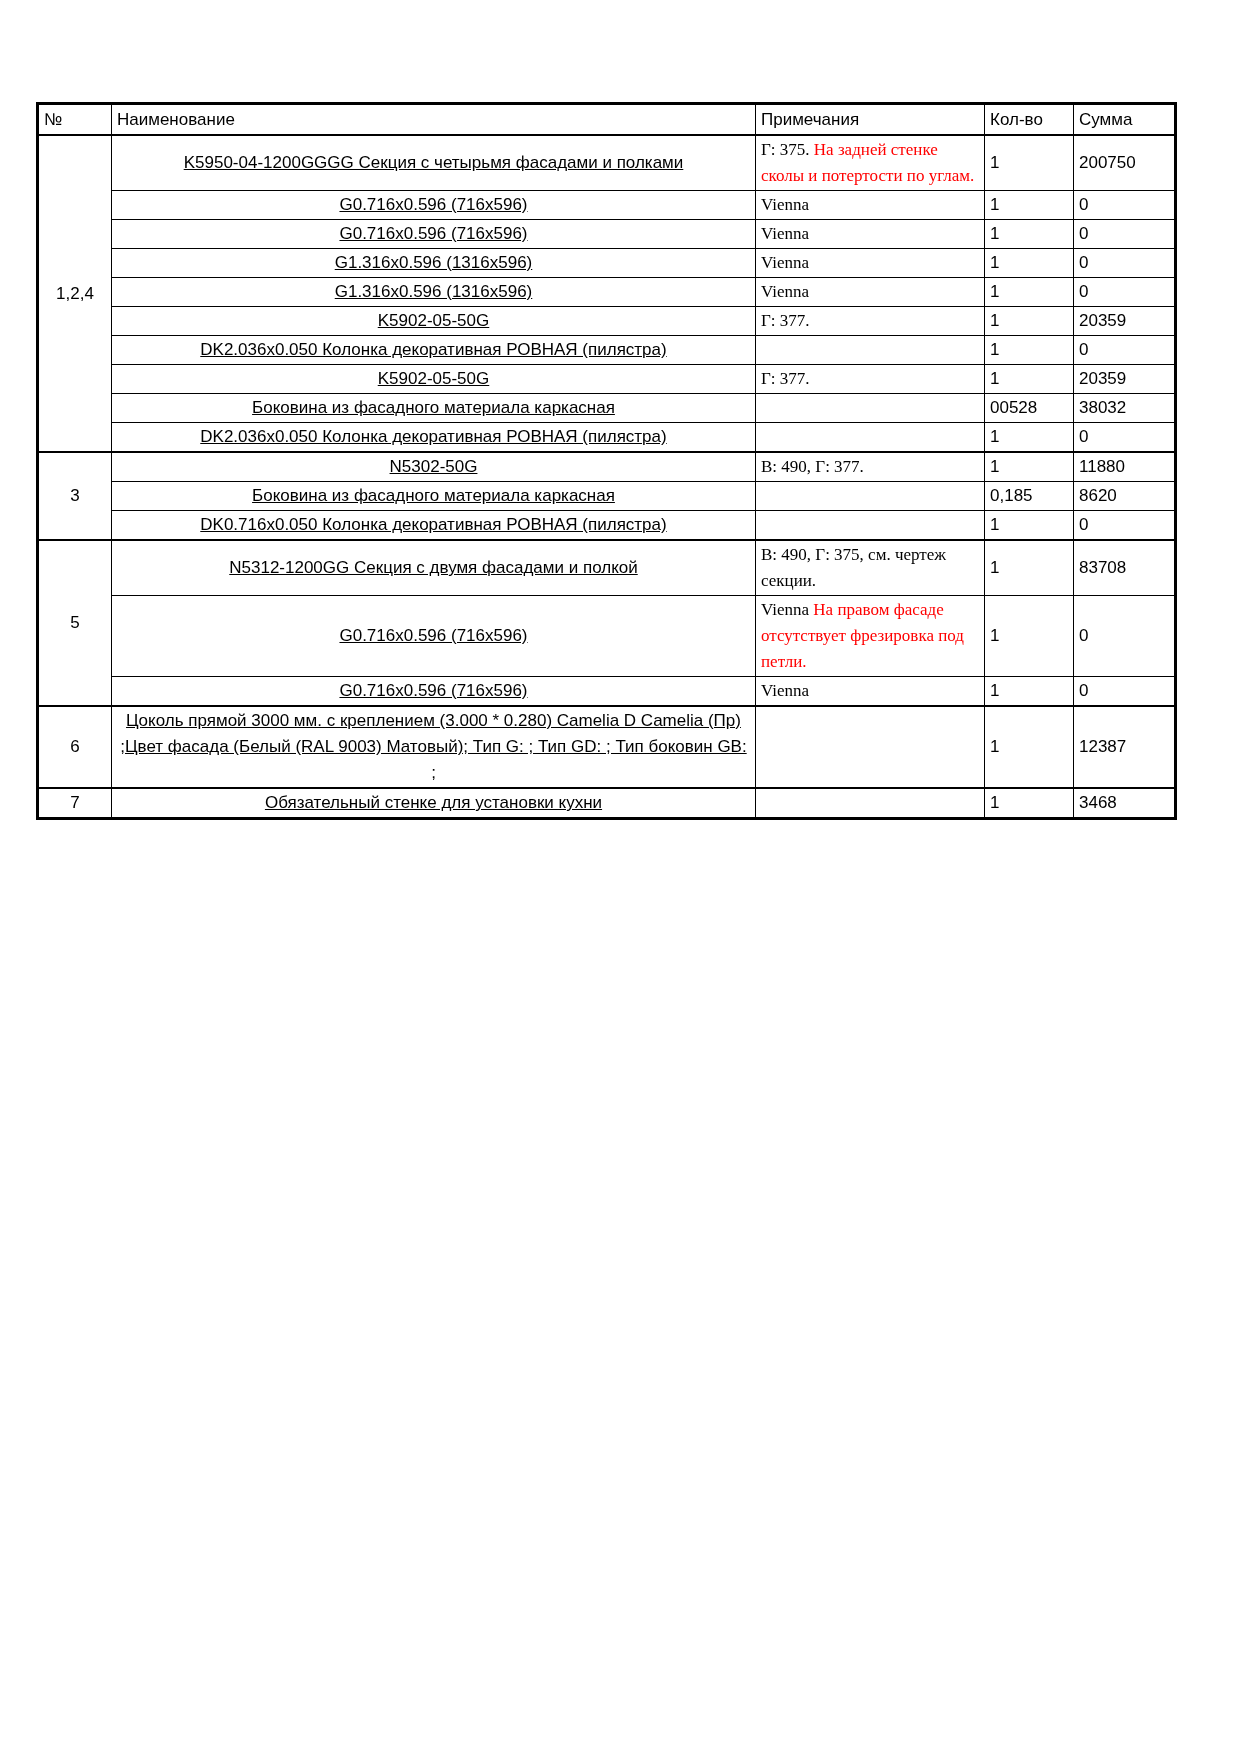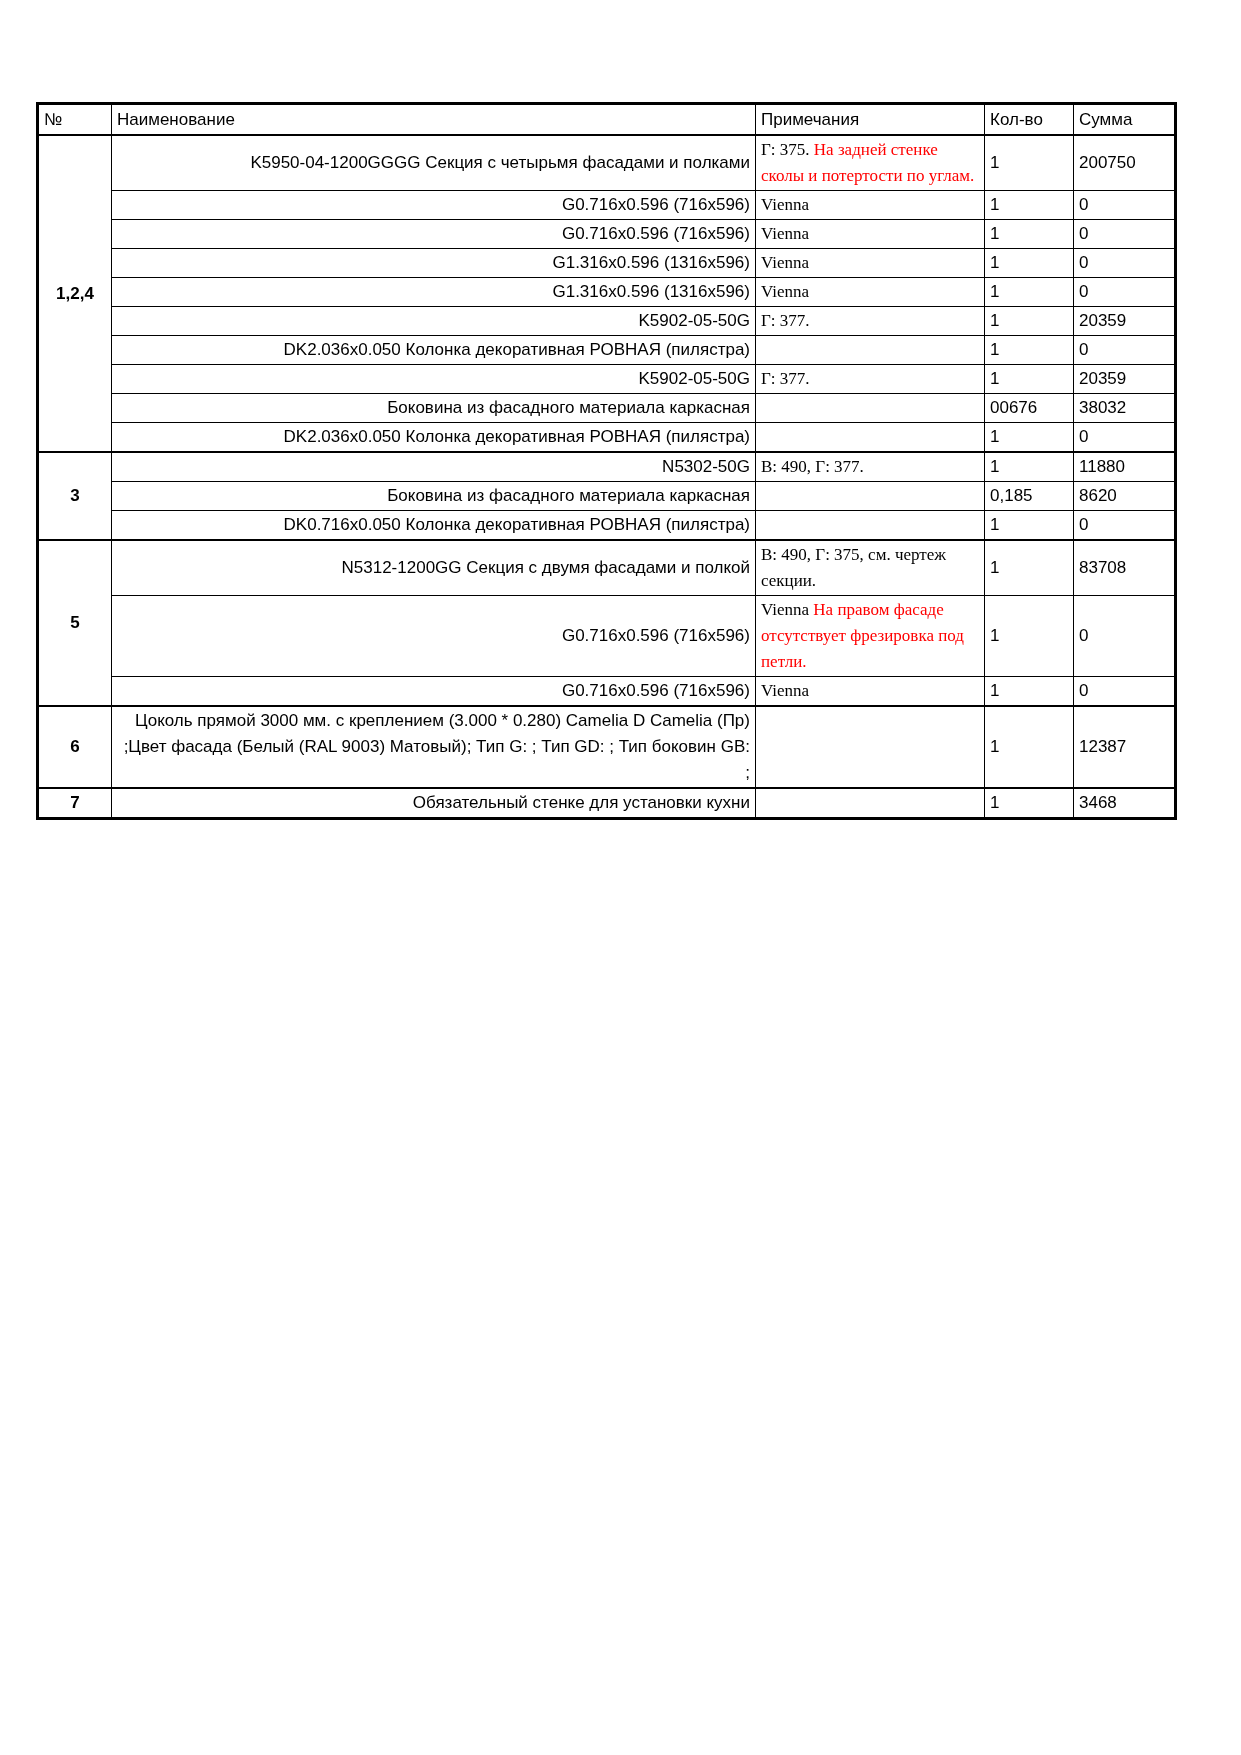--- a/index.html
+++ b/index.html
@@ -37,22 +37,22 @@
   }
   table.items thead th {
     font-weight: normal;
     text-align: left;
     height: 27px;
     border-bottom: 2.5px solid #000;
     white-space: nowrap;
   }
   table.items tbody tr { height: 28px; }
   table.items tr.group-start td { border-top: 2.5px solid #000; }
-  td.no   { text-align: center; font-weight: bold; }
-  td.name { text-align: right; }
+  td.no   { text-align: center; }
+  td.name { text-align: center; text-decoration: underline; }
   td.note { text-align: left; font-family: Liberation Serif, serif; }
   td.qty  { text-align: left; }
   td.sum  { text-align: left; }
   .tall-row td { padding-top: 10px; padding-bottom: 10px; }
   .note-red { color: var(--note-red, #ff0000); }
 </style>
 </head>
 <body>
 
 <div class="sheet">
@@ -119,21 +119,21 @@
         </tr>
         <tr>
           <td class="name">K5902-05-50G</td>
           <td class="note"><span>Г: 377.</span></td>
           <td class="qty">1</td>
           <td class="sum">20359</td>
         </tr>
         <tr>
           <td class="name">Боковина из фасадного материала каркасная</td>
           <td class="note"></td>
-          <td class="qty">00676</td>
+          <td class="qty">00528</td>
           <td class="sum">38032</td>
         </tr>
         <tr>
           <td class="name">DK2.036x0.050 Колонка декоративная РОВНАЯ (пилястра)</td>
           <td class="note"></td>
           <td class="qty">1</td>
           <td class="sum">0</td>
         </tr>
         <tr class="group-start">
           <td class="no" rowspan="3">3</td>

